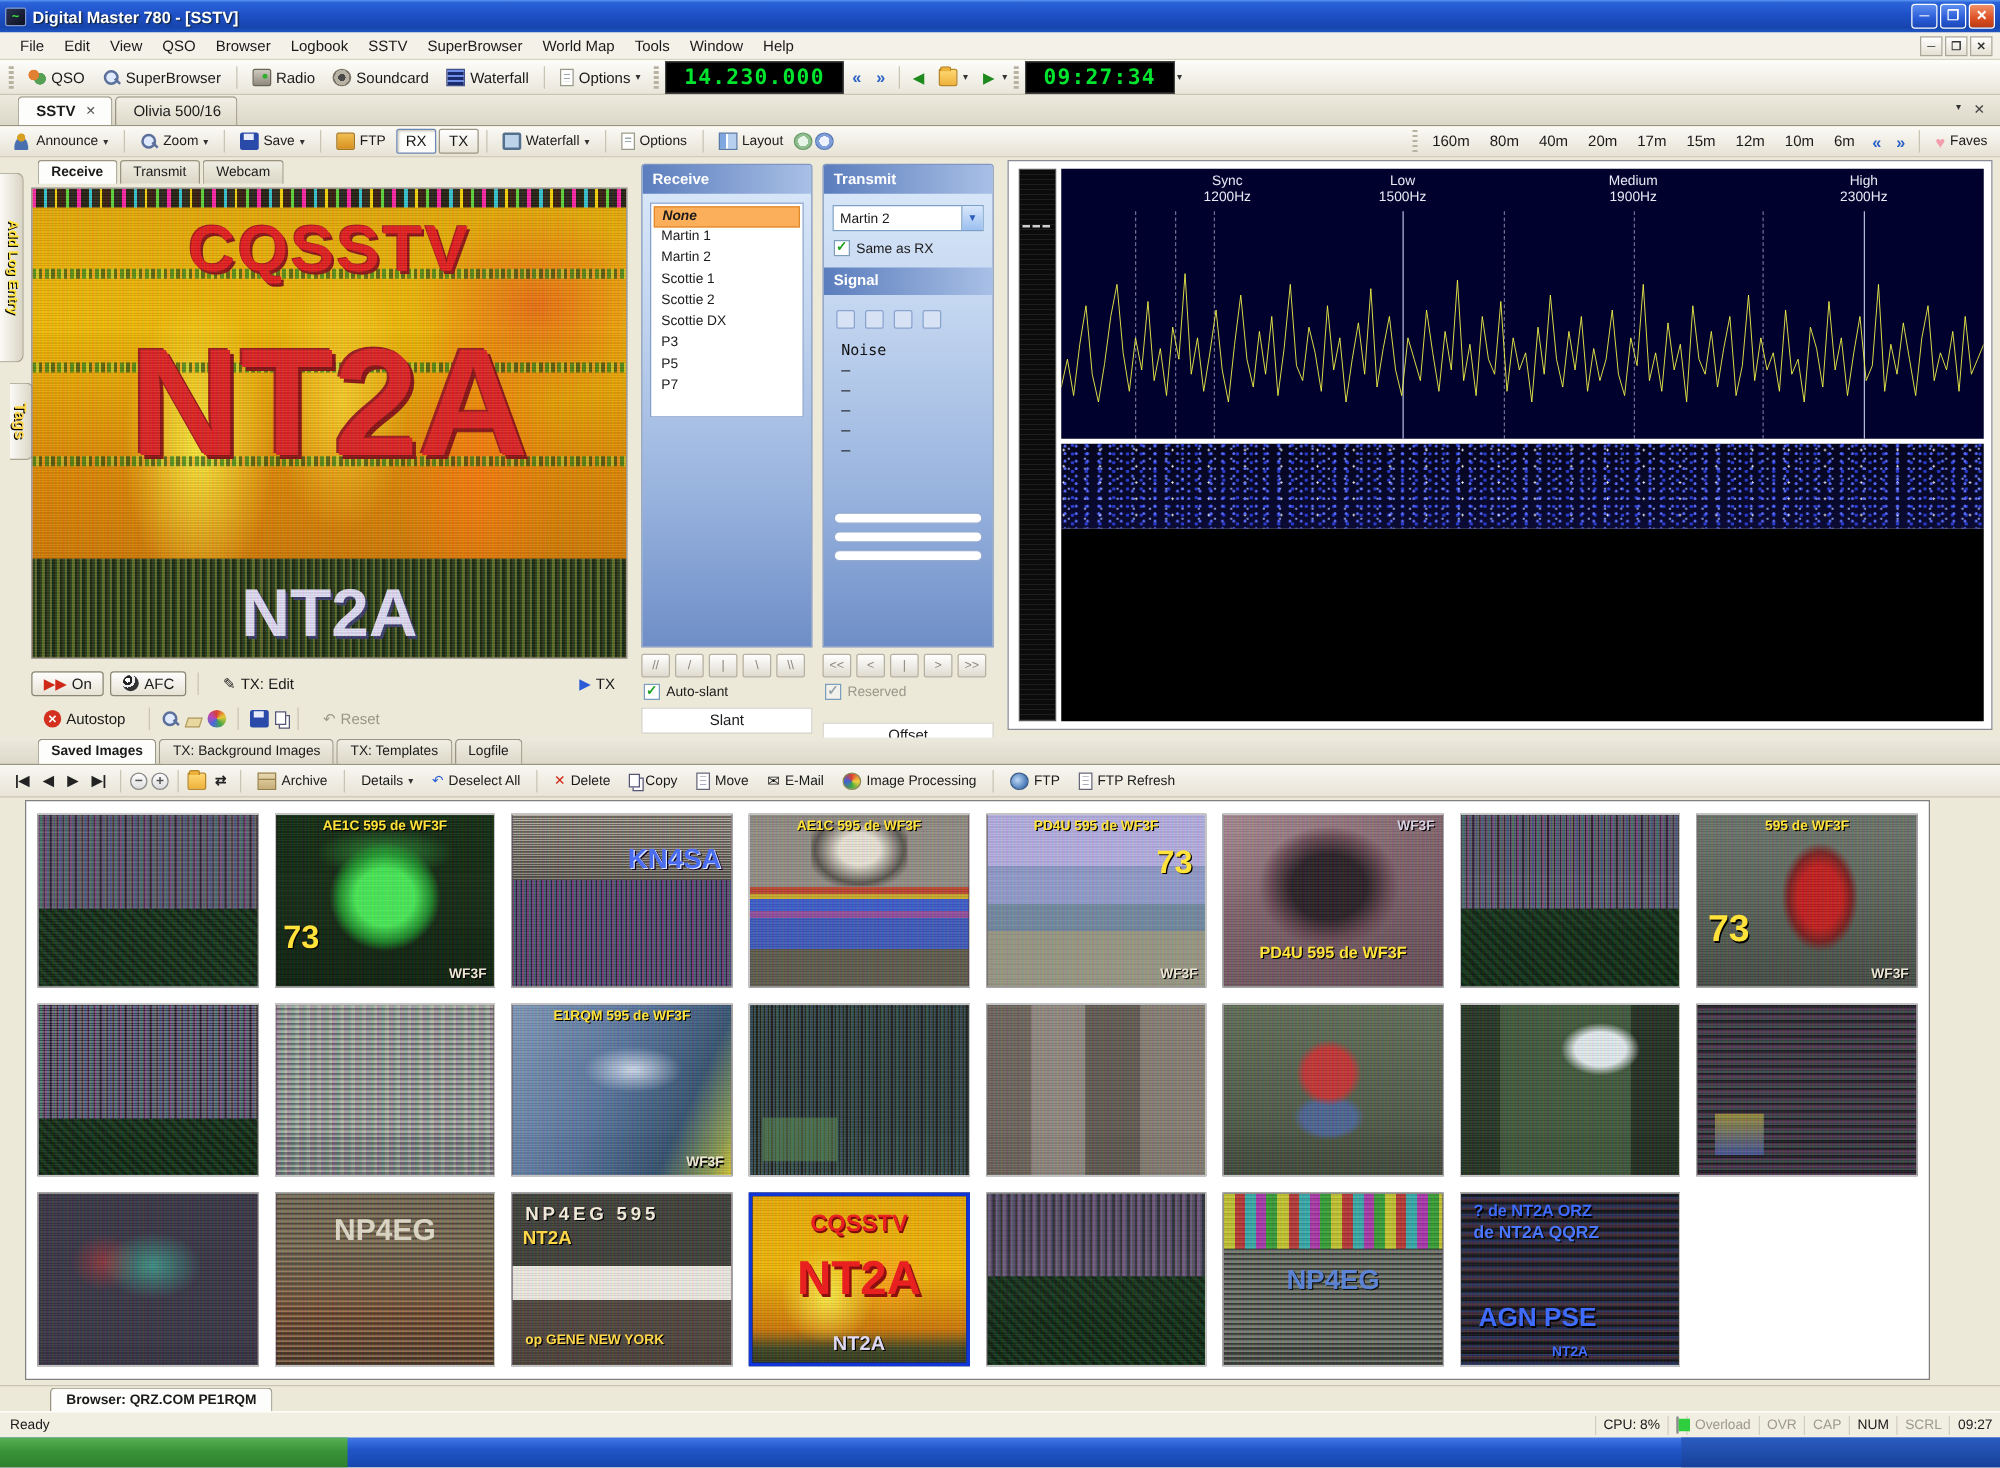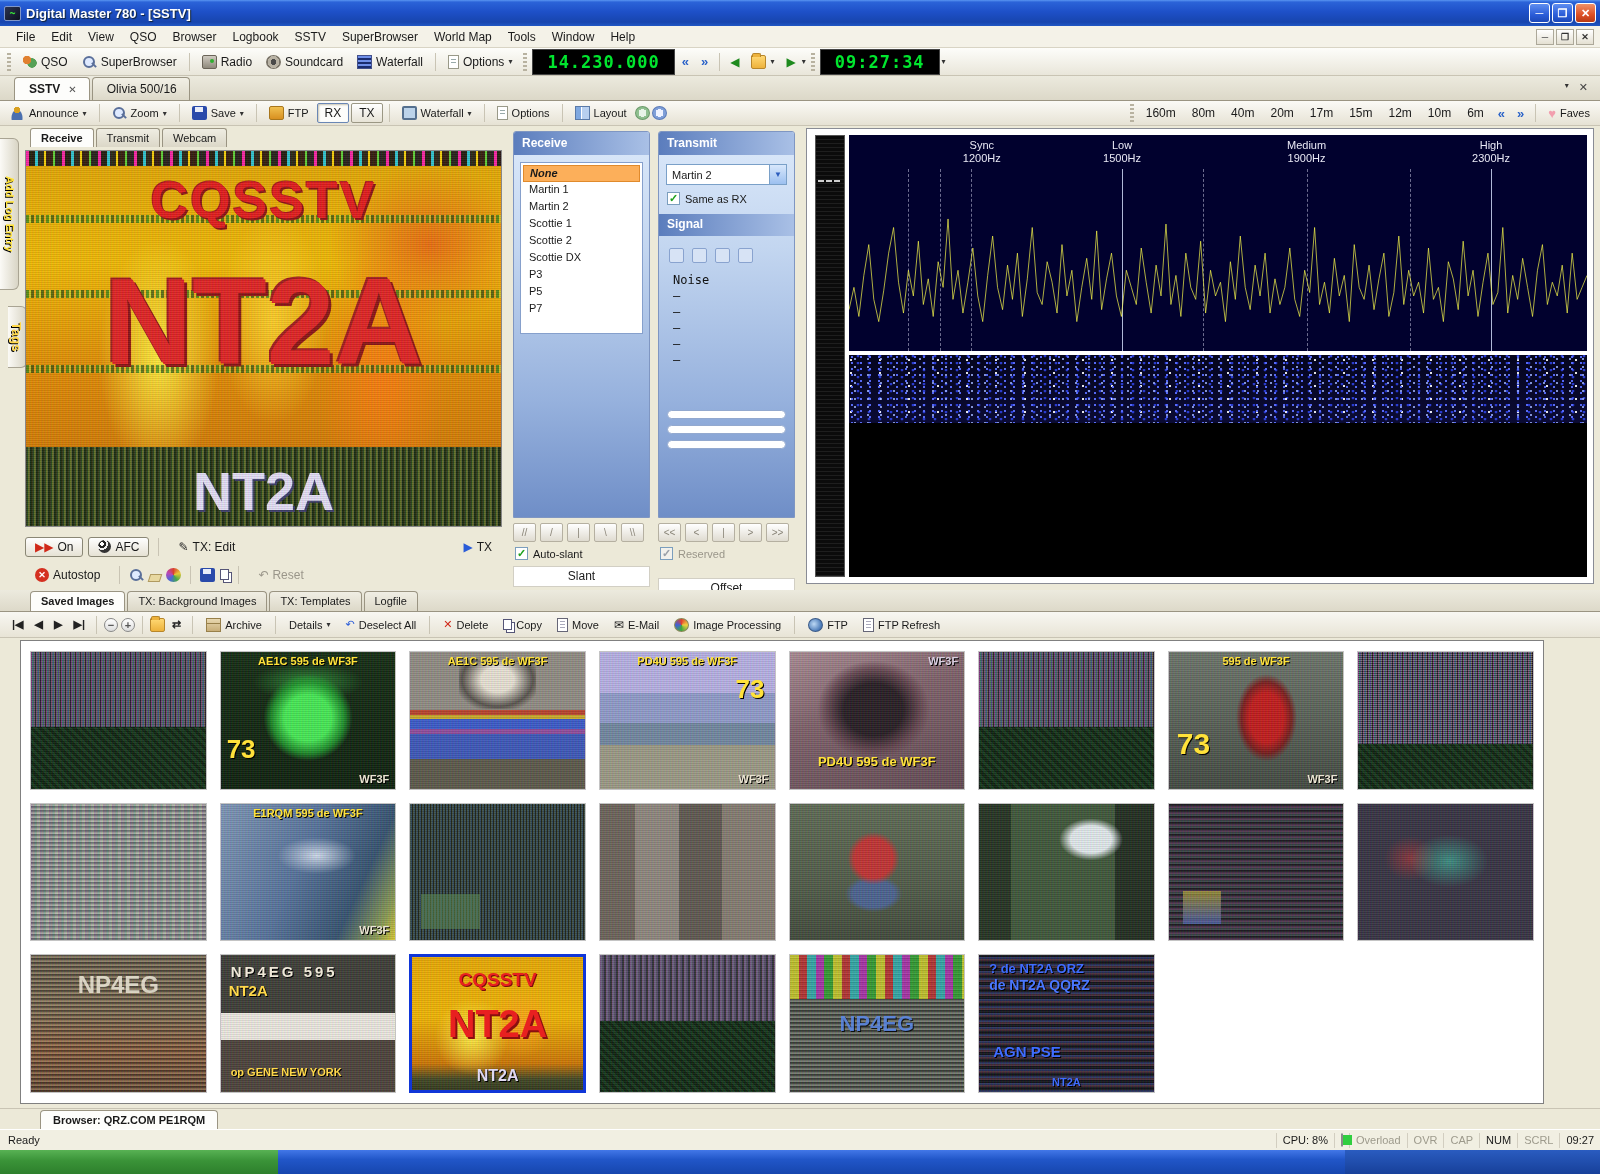--- a/index.html
+++ b/index.html
@@ -338,21 +338,21 @@
   .v-dancer .t3 { top:auto; bottom:28px; left:8px; transform:none; }
   .v-brown .t3 { top:22%; color:rgba(235,230,215,.85); font-size:24px; text-shadow:none; }
   .v-np4eg .t1 { top:8px; left:10px; right:auto; text-align:left; font-size:15px; color:#efe8d8; letter-spacing:3px; }
   .v-np4eg .t2 { top:27px; font-size:15px; }
   .v-np4eg .t4 { left:10px; right:auto; bottom:14px; color:#ffd84a; text-align:left; }
   .v-cqsstv .t1 { top:12px; font-size:19px; color:#e82020; text-shadow:1px 1px 0 #7a0c0c; }
   .v-cqsstv .t3 { font-size:38px; color:#e82020; text-shadow:2px 2px 0 #8a1010; }
   .v-cqsstv .t4 { left:0; right:0; text-align:center; bottom:5px; color:#dfd8f2; font-size:16px; }
   .v-qrz .t1 { top:6px; left:10px; right:auto; text-align:left; color:#3f6cff; font-size:13px; }
   .v-qrz .t2 { top:22px; left:10px; color:#4a77ff; font-size:14px; }
-  .v-qrz .t3 { top:64%; left:14px; transform:none; color:#3f6cff; font-size:15px; }
+  .v-qrz .t3 { top:64%; left:14px; transform:none; color:#3f6cff; font-size:21px; }
   .v-qrz .t4 { left:0; right:0; text-align:center; color:#3f6cff; }
 
   
   .browrow { position:absolute; left:0; top:1108px; width:1600px; height:21px; background:#ece9d8;
     border-top:1px solid #c9c4b4; display:flex; align-items:flex-end; padding-left:40px; }
   .btab { border:1px solid #9a9482; border-bottom:none; border-radius:4px 4px 0 0; height:19px;
     padding:3px 12px; background:#fdfdfb; font-weight:bold; font-size:11px; }
   .statusbar { position:absolute; left:0; top:1129px; width:1600px; height:21px; background:#f1efe2;
     border-top:1px solid #fff; display:flex; align-items:center; font-size:11px; }
   .statusbar .cell { padding:0 6px; border-left:1px solid #d2cec0; height:15px; line-height:15px; }
@@ -762,20 +762,25 @@
       <div class="art"></div>
       <div class="grain"></div>
     </div>
   <div class="thumb v-fairy">
       <div class="art"></div>
       <div class="grain"></div>
     <span class="t1">AE1C 595 de WF3F</span>
       <span class="t3">73</span>
       <span class="t4">WF3F</span>
     </div>
+  <div class="thumb v-bike">
+      <div class="art"></div>
+      <div class="grain"></div>
+    <span class="t3">KN4SA</span>
+    </div>
   <div class="thumb v-cat">
       <div class="art"></div>
       <div class="grain"></div>
     <span class="t1">AE1C 595 de WF3F</span>
     </div>
   <div class="thumb v-beach">
       <div class="art"></div>
       <div class="grain"></div>
     <span class="t1">PD4U 595 de WF3F</span>
       <span class="t3">73</span>

